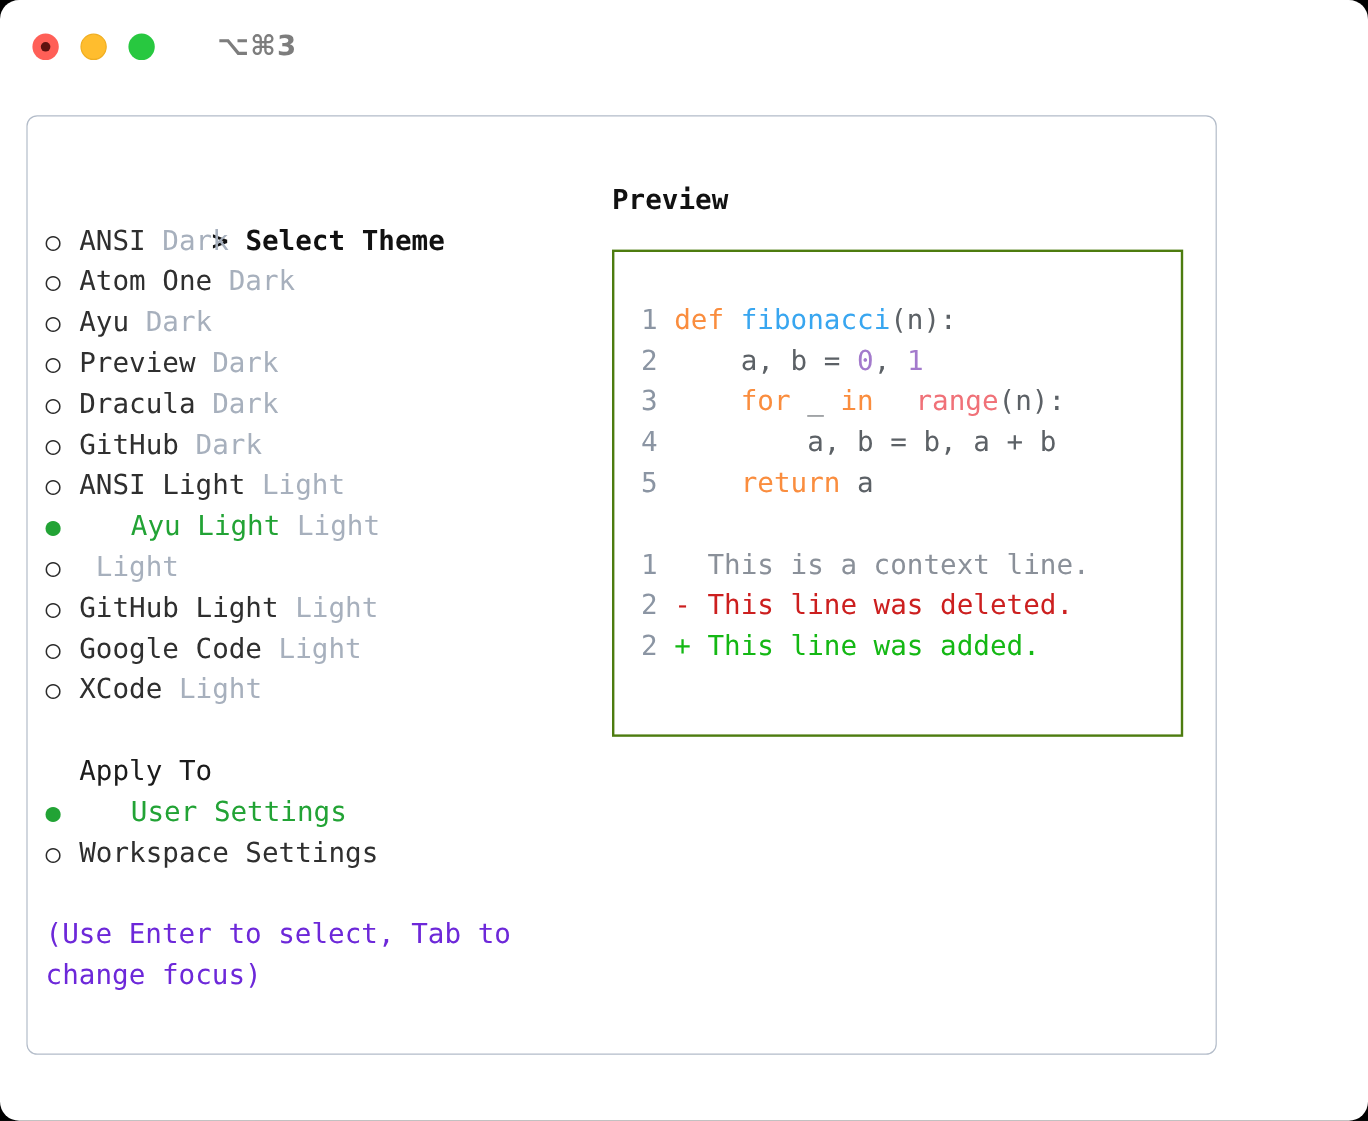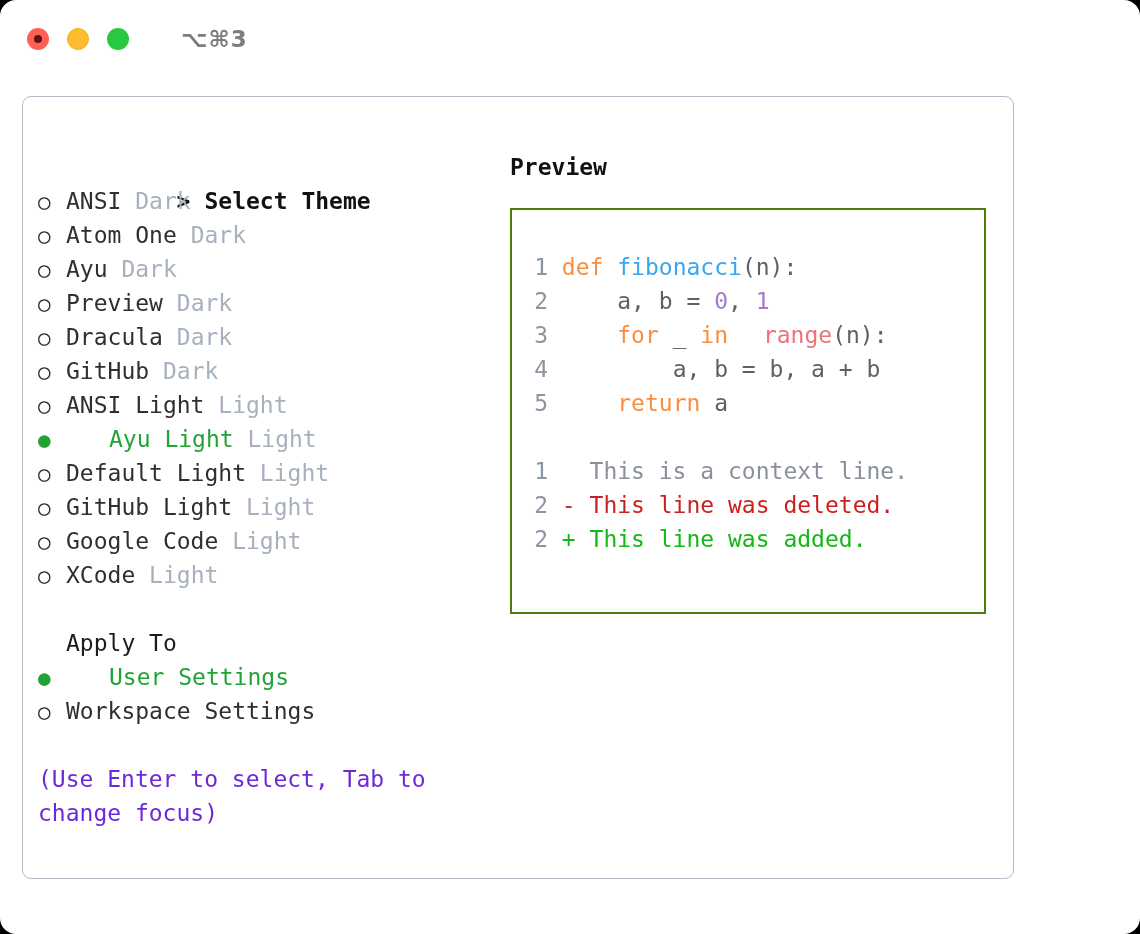--- a/index.html
+++ b/index.html
@@ -212,21 +212,21 @@
 
         <div id="theme-list">
             <div class="opt-row"><span class="marker">○</span><span class="opt-label">ANSI</span><span class="opt-badge"> Dark</span></div>
             <div class="opt-row"><span class="marker">○</span><span class="opt-label">Atom One</span><span class="opt-badge"> Dark</span></div>
             <div class="opt-row"><span class="marker">○</span><span class="opt-label">Ayu</span><span class="opt-badge"> Dark</span></div>
             <div class="opt-row"><span class="marker">○</span><span class="opt-label">Preview</span><span class="opt-badge"> Dark</span></div>
             <div class="opt-row"><span class="marker">○</span><span class="opt-label">Dracula</span><span class="opt-badge"> Dark</span></div>
             <div class="opt-row"><span class="marker">○</span><span class="opt-label">GitHub</span><span class="opt-badge"> Dark</span></div>
             <div class="opt-row"><span class="marker">○</span><span class="opt-label">ANSI Light</span><span class="opt-badge"> Light</span></div>
             <div class="opt-row selected"><span class="marker on">●</span><span class="opt-label">Ayu Light</span><span class="opt-badge"> Light</span></div>
-            <div class="opt-row"><span class="marker">○</span><span class="opt-label">Default Light</span><span class="opt-badge"> Light</span></div>
+            <div class="opt-row"><span class="marker">○</span><span class="opt-badge"> Light</span></div>
             <div class="opt-row"><span class="marker">○</span><span class="opt-label">GitHub Light</span><span class="opt-badge"> Light</span></div>
             <div class="opt-row"><span class="marker">○</span><span class="opt-label">Google Code</span><span class="opt-badge"> Light</span></div>
             <div class="opt-row"><span class="marker">○</span><span class="opt-label">XCode</span><span class="opt-badge"> Light</span></div>
           </div>
 
         <div class="gap-block"></div>
 
         <div class="subsection-head">Apply To</div>
 
         <div id="apply-to-list">

